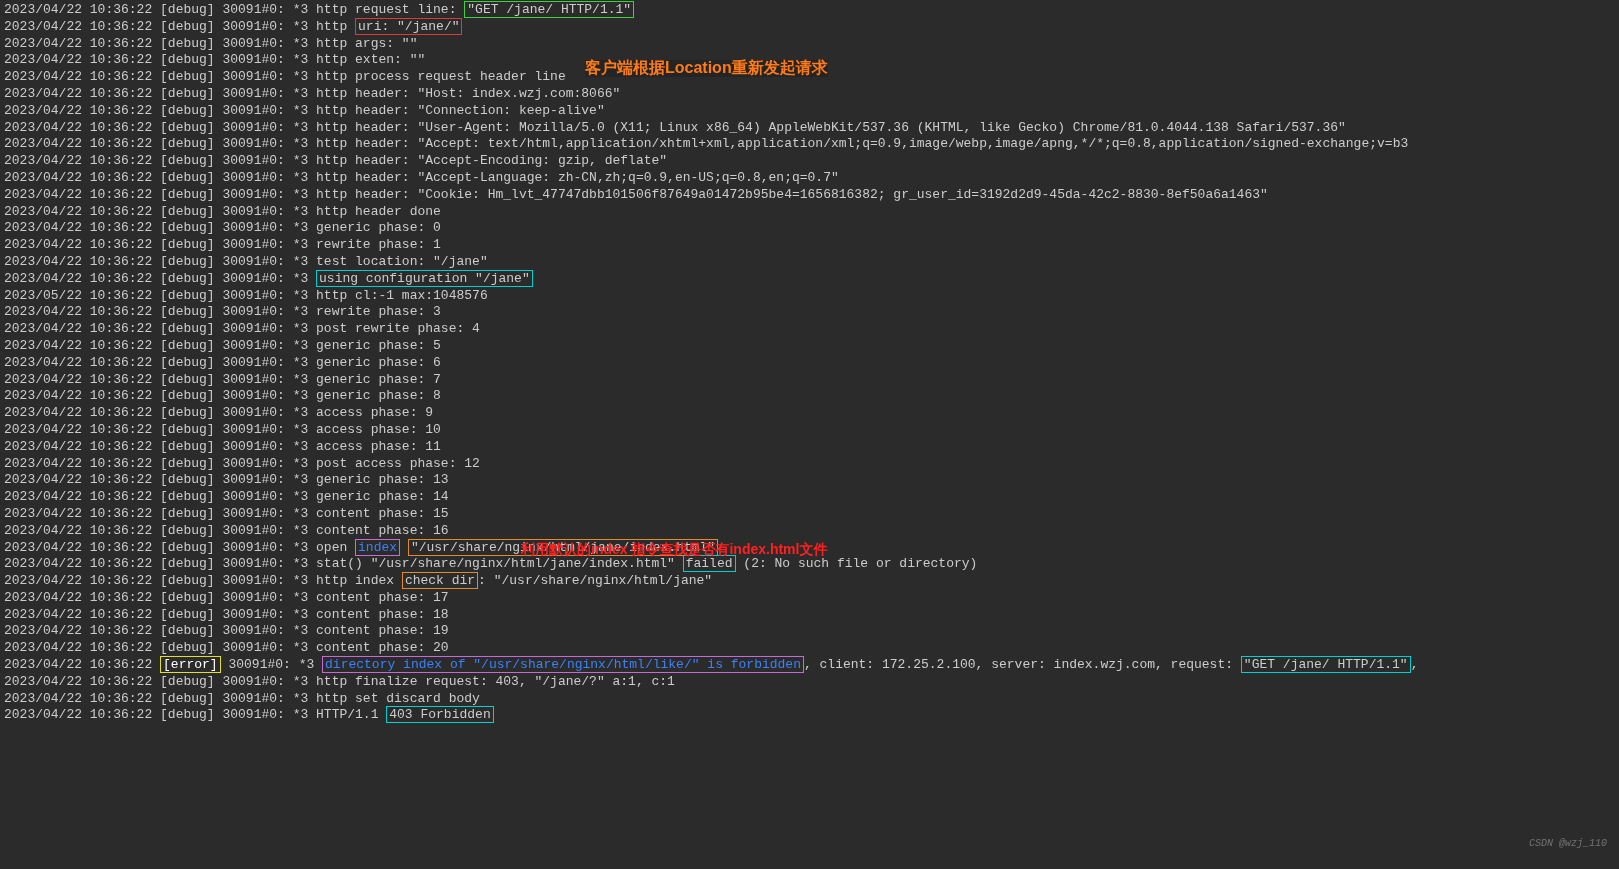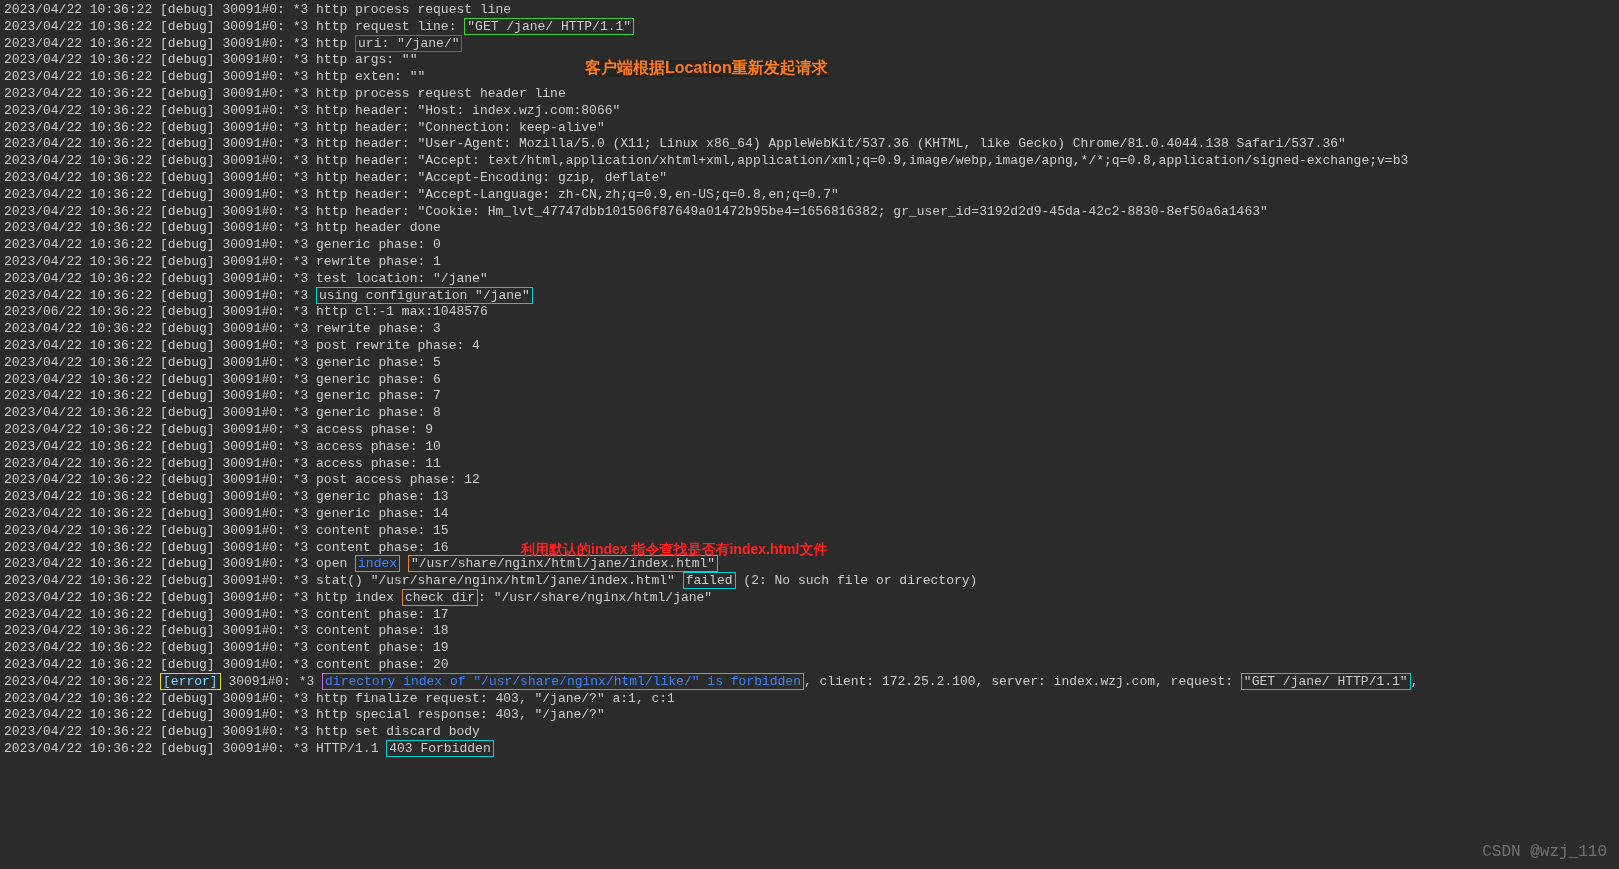--- a/index.html
+++ b/index.html
@@ -18,49 +18,48 @@
   }
   .log {
     padding: 2px 4px;
   }
   .line { display:block; }
   .box-green { border: 1px solid #3bd23b; color:#cccccc; padding:0 2px; }
   .box-red { border: 1px solid #d83b3b; color:#cccccc; padding:0 2px; }
   .box-cyan { border: 1px solid #00d0d0; color:#cccccc; padding:0 2px; }
   .box-purple { border: 1px solid #c56bd6; color:#3b82f6; padding:0 2px; }
   .box-orange { border: 1px solid #e08a2c; color:#cccccc; padding:0 2px; }
-  .box-yellow { border: 1px solid #e0e02c; color:#7dd3fc; padding:0 2px; }
+  .box-yellow { border: 1px solid #e0e02c; color:#ffffff; padding:0 2px; }
   .anno-orange { color:#ff7b1a; font-weight:bold; background:rgba(0,0,0,0.15); font-family:"SimSun","Microsoft YaHei",sans-serif; font-size:16px;}
   .anno-red { color:#ff2020; font-weight:bold; font-family:"SimSun","Microsoft YaHei",sans-serif; font-size:14px;}
   .annot { position:absolute; }
-  .watermark { position:absolute; right:12px; bottom:8px; color:#a0a0a0; opacity:.6; font-size:16px; }
+  .watermark { position:absolute; right:12px; bottom:16px; color:#a0a0a0; opacity:.6; font-size:10px;font-style:italic; }
 </style>
 </head>
 <body>
 
 <div class="log" id="log">
-    <span class="line">2023/04/22 10:36:22 [debug] 30091#0: *3 http process request line</span>
     <span class="line">2023/04/22 10:36:22 [debug] 30091#0: *3 http request line: <span class="box-green">"GET /jane/ HTTP/1.1"</span></span>
     <span class="line">2023/04/22 10:36:22 [debug] 30091#0: *3 http <span class="box-red">uri: "/jane/"</span></span>
     <span class="line">2023/04/22 10:36:22 [debug] 30091#0: *3 http args: ""</span>
     <span class="line">2023/04/22 10:36:22 [debug] 30091#0: *3 http exten: ""</span>
     <span class="line">2023/04/22 10:36:22 [debug] 30091#0: *3 http process request header line</span>
     <span class="line">2023/04/22 10:36:22 [debug] 30091#0: *3 http header: "Host: index.wzj.com:8066"</span>
     <span class="line">2023/04/22 10:36:22 [debug] 30091#0: *3 http header: "Connection: keep-alive"</span>
     <span class="line">2023/04/22 10:36:22 [debug] 30091#0: *3 http header: "User-Agent: Mozilla/5.0 (X11; Linux x86_64) AppleWebKit/537.36 (KHTML, like Gecko) Chrome/81.0.4044.138 Safari/537.36"</span>
     <span class="line">2023/04/22 10:36:22 [debug] 30091#0: *3 http header: "Accept: text/html,application/xhtml+xml,application/xml;q=0.9,image/webp,image/apng,*/*;q=0.8,application/signed-exchange;v=b3</span>
     <span class="line">2023/04/22 10:36:22 [debug] 30091#0: *3 http header: "Accept-Encoding: gzip, deflate"</span>
     <span class="line">2023/04/22 10:36:22 [debug] 30091#0: *3 http header: "Accept-Language: zh-CN,zh;q=0.9,en-US;q=0.8,en;q=0.7"</span>
     <span class="line">2023/04/22 10:36:22 [debug] 30091#0: *3 http header: "Cookie: Hm_lvt_47747dbb101506f87649a01472b95be4=1656816382; gr_user_id=3192d2d9-45da-42c2-8830-8ef50a6a1463"</span>
     <span class="line">2023/04/22 10:36:22 [debug] 30091#0: *3 http header done</span>
     <span class="line">2023/04/22 10:36:22 [debug] 30091#0: *3 generic phase: 0</span>
     <span class="line">2023/04/22 10:36:22 [debug] 30091#0: *3 rewrite phase: 1</span>
     <span class="line">2023/04/22 10:36:22 [debug] 30091#0: *3 test location: "/jane"</span>
     <span class="line">2023/04/22 10:36:22 [debug] 30091#0: *3 <span class="box-cyan">using configuration "/jane"</span></span>
-    <span class="line">2023/06/22 10:36:22 [debug] 30091#0: *3 http cl:-1 max:1048576</span>
+    <span class="line">2023/05/22 10:36:22 [debug] 30091#0: *3 http cl:-1 max:1048576</span>
     <span class="line">2023/04/22 10:36:22 [debug] 30091#0: *3 rewrite phase: 3</span>
     <span class="line">2023/04/22 10:36:22 [debug] 30091#0: *3 post rewrite phase: 4</span>
     <span class="line">2023/04/22 10:36:22 [debug] 30091#0: *3 generic phase: 5</span>
     <span class="line">2023/04/22 10:36:22 [debug] 30091#0: *3 generic phase: 6</span>
     <span class="line">2023/04/22 10:36:22 [debug] 30091#0: *3 generic phase: 7</span>
     <span class="line">2023/04/22 10:36:22 [debug] 30091#0: *3 generic phase: 8</span>
     <span class="line">2023/04/22 10:36:22 [debug] 30091#0: *3 access phase: 9</span>
     <span class="line">2023/04/22 10:36:22 [debug] 30091#0: *3 access phase: 10</span>
     <span class="line">2023/04/22 10:36:22 [debug] 30091#0: *3 access phase: 11</span>
     <span class="line">2023/04/22 10:36:22 [debug] 30091#0: *3 post access phase: 12</span>
@@ -70,21 +69,20 @@
     <span class="line">2023/04/22 10:36:22 [debug] 30091#0: *3 content phase: 16</span>
     <span class="line">2023/04/22 10:36:22 [debug] 30091#0: *3 open <span class="box-purple">index</span> <span class="box-orange">"/usr/share/nginx/html/jane/index.html"</span></span>
     <span class="line">2023/04/22 10:36:22 [debug] 30091#0: *3 stat() "/usr/share/nginx/html/jane/index.html" <span class="box-cyan">failed</span> (2: No such file or directory)</span>
     <span class="line">2023/04/22 10:36:22 [debug] 30091#0: *3 http index <span class="box-orange">check dir</span>: "/usr/share/nginx/html/jane"</span>
     <span class="line">2023/04/22 10:36:22 [debug] 30091#0: *3 content phase: 17</span>
     <span class="line">2023/04/22 10:36:22 [debug] 30091#0: *3 content phase: 18</span>
     <span class="line">2023/04/22 10:36:22 [debug] 30091#0: *3 content phase: 19</span>
     <span class="line">2023/04/22 10:36:22 [debug] 30091#0: *3 content phase: 20</span>
     <span class="line">2023/04/22 10:36:22 <span class="box-yellow">[error]</span> 30091#0: *3 <span class="box-purple">directory index of "/usr/share/nginx/html/like/" is forbidden</span>, client: 172.25.2.100, server: index.wzj.com, request: <span class="box-cyan">"GET /jane/ HTTP/1.1"</span>,</span>
     <span class="line">2023/04/22 10:36:22 [debug] 30091#0: *3 http finalize request: 403, "/jane/?" a:1, c:1</span>
-    <span class="line">2023/04/22 10:36:22 [debug] 30091#0: *3 http special response: 403, "/jane/?"</span>
     <span class="line">2023/04/22 10:36:22 [debug] 30091#0: *3 http set discard body</span>
     <span class="line">2023/04/22 10:36:22 [debug] 30091#0: *3 HTTP/1.1 <span class="box-cyan">403 Forbidden</span></span>
   </div>
 
 <div class="annot anno-orange" style="left:585px; top:60px;">客户端根据Location重新发起请求</div>
 <div class="annot anno-red" style="left:521px; top:541px;">利用默认的index 指令查找是否有index.html文件</div>
 
 <div class="watermark">CSDN @wzj_110</div>
 
 </body></html>

